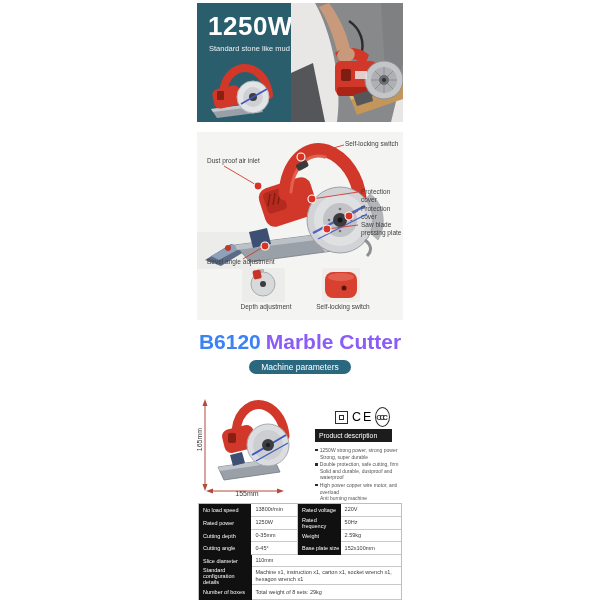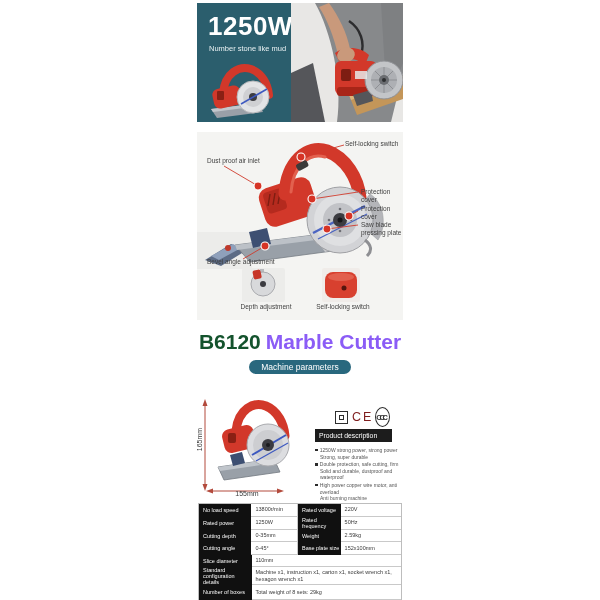--- a/index.html
+++ b/index.html
@@ -22,33 +22,33 @@
   .c2 { left:207px; top:157px; }
   .c3 { left:361px; top:188px; width:44px; }
   .c4 { left:361px; top:205px; width:44px; }
   .c5 { left:361px; top:221px; width:52px; }
   .c6 { left:207px; top:258px; }
   .c7 { left:236px; top:303px; width:60px; text-align:center; }
   .c8 { left:312px; top:303px; width:62px; text-align:center; }
 
   
   .title-row { position:absolute; left:0; top:330px; width:600px; text-align:center; font-size:21px; font-weight:bold; }
-  .title-model { color:#14532d; }
+  .title-model { color:#3b82f6; }
   .title-name { color:#8b5cf6; margin-left:5px; }
   .badge-row { position:absolute; left:0; top:356px; width:600px; text-align:center; }
   .badge { display:inline-block; background:#29687e; color:#fff; font-size:8.5px; padding:2px 12px; border-radius:9px; }
   .dim-svg { position:absolute; left:195px; top:395px; }
   .dim-h-label { position:absolute; left:217px; top:490px; width:60px; text-align:center; font-size:7px; color:#3a3a3a; }
   .dim-v-label { position:absolute; left:184px; top:436px; width:30px; text-align:center; font-size:7px; color:#3a3a3a; transform:rotate(-90deg); }
   .dim-cutter { position:absolute; left:212px; top:397px; }
 
   .certs { position:absolute; left:335px; top:407px; width:70px; height:24px; }
   .cert-square { position:absolute; left:0; top:4px; width:13px; height:13px; border:1.3px solid #2d2d2d; }
   .cert-square-inner { position:absolute; left:2.8px; top:2.8px; width:5px; height:5px; border:1.2px solid #2d2d2d; }
-  .cert-ce { position:absolute; left:17px; top:3px; font-size:12.5px; color:#7f1d1d; letter-spacing:2px; font-weight:500; }
+  .cert-ce { position:absolute; left:17px; top:3px; font-size:12.5px; color:#000000; letter-spacing:2px; font-weight:500; }
   .cert-ccc { position:absolute; left:40px; top:0; width:15px; height:20px; border:1.4px solid #2d2d2d; border-radius:50%; display:flex; align-items:center; justify-content:center; }
   .cert-ccc span { font-size:7.5px; font-weight:bold; color:#2d2d2d; letter-spacing:-2.2px; margin-left:-3px; }
 
   .desc-header { position:absolute; left:315px; top:429px; width:77px; height:13px; background:#1c1c1c; color:#fff; font-size:6.8px; line-height:13px; padding-left:4px; }
   .desc-list { position:absolute; left:315px; top:447px; width:102px; }
   .desc-item { margin-bottom:1px; }
   .desc-main { display:flex; font-size:5px; line-height:6.6px; color:#565656; }
   .desc-main .sq { flex:0 0 auto; width:2.6px; height:2.6px; background:#2b2b2b; margin:1.8px 2.2px 0 0; }
   .desc-sub { font-size:5px; line-height:6.6px; color:#565656; margin-left:5px; }
 
@@ -65,21 +65,21 @@
   .lab.wrap { line-height:6px; padding-right:2px; }
 </style>
 </head>
 <body>
 
 <div class="page">
 
   <section class="hero">
     <div class="hero-left">
       <div class="hero-power">1250W</div>
-      <div class="hero-tagline">Number stone like mud</div>
+      <div class="hero-tagline">Standard stone like mud</div>
       <svg class="hero-mini" width="88" height="62" viewBox="0 0 88 62">
         <polygon points="10,50 58,44 62,53 16,59" fill="#9aa0a8"></polygon>
         <polygon points="10,50 58,44 59,47 12,53" fill="#c2c7cd"></polygon>
         <rect x="12" y="28" width="28" height="20" rx="6" fill="#d2382a" transform="rotate(-12 26 38)"></rect>
         <path d="M 22,34 C 24,14 38,6 50,10 C 61,14 67,25 68,36" stroke="#d2382a" stroke-width="8" fill="none" stroke-linecap="round"></path>
         <circle cx="52" cy="38" r="16" fill="#e3e4e6" stroke="#b6b7ba"></circle>
         <circle cx="52" cy="38" r="10" fill="#cfd0d3"></circle>
         <circle cx="52" cy="38" r="4" fill="#3c3c41"></circle>
         <line x1="40" y1="45" x2="66" y2="30" stroke="#3d59c0" stroke-width="1.6"></line>
         <rect x="16" y="32" width="7" height="9" rx="1" fill="#8a2014"></rect>

